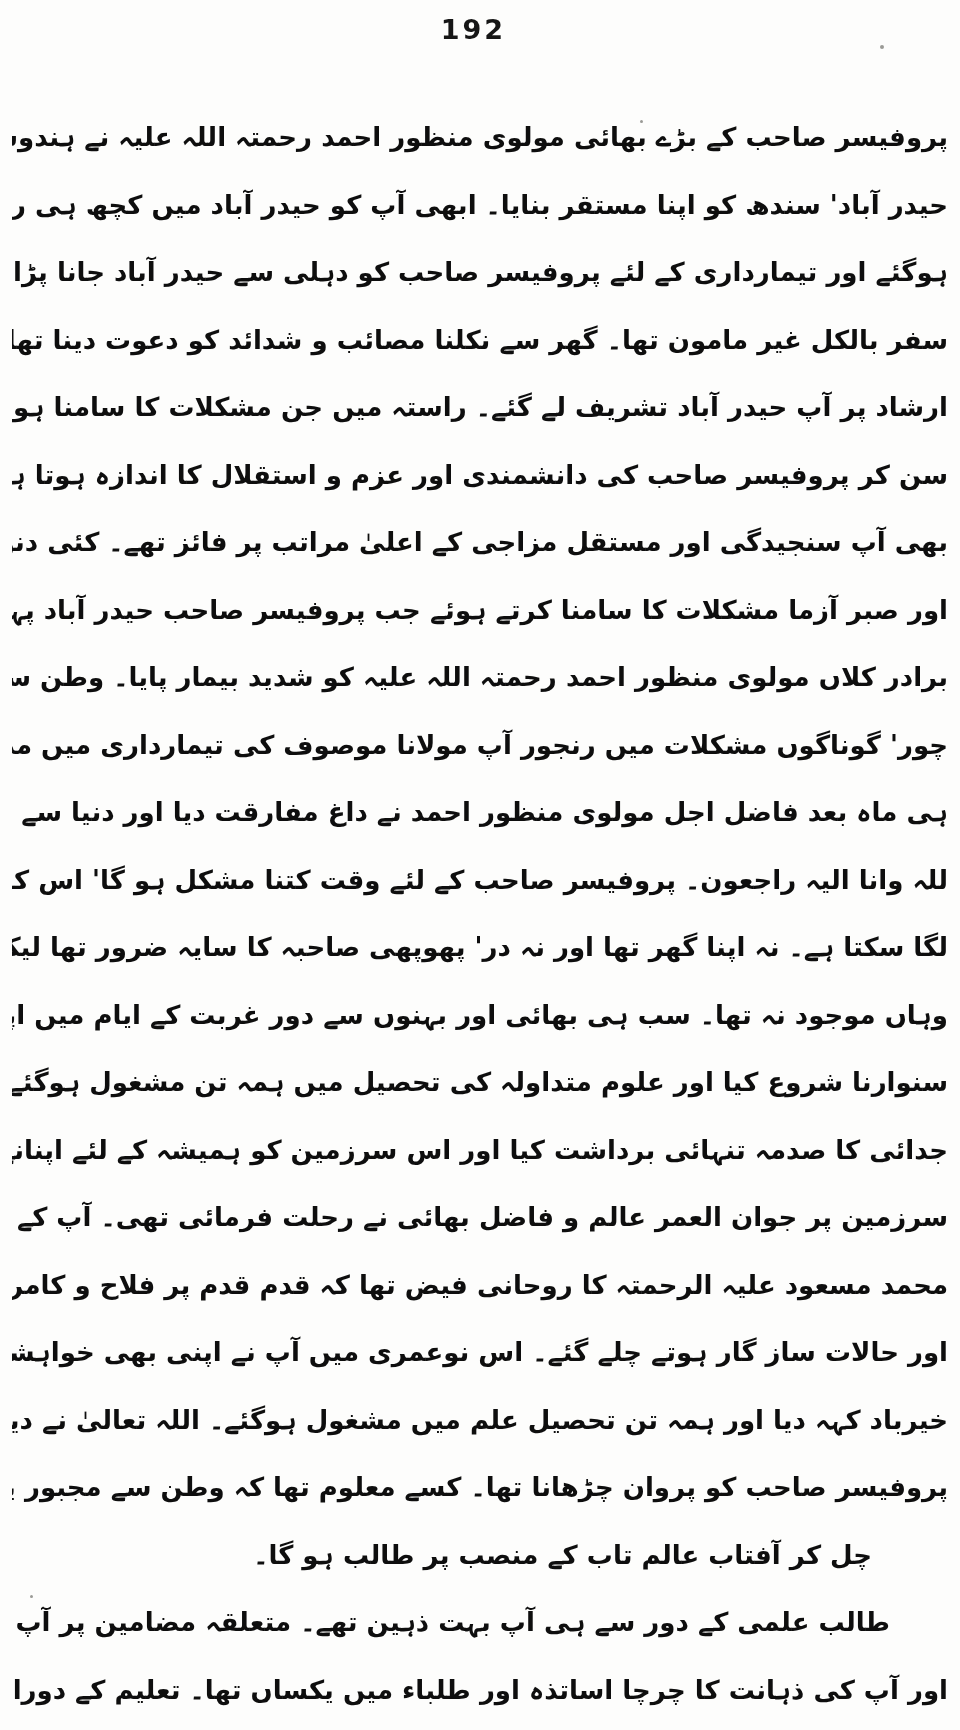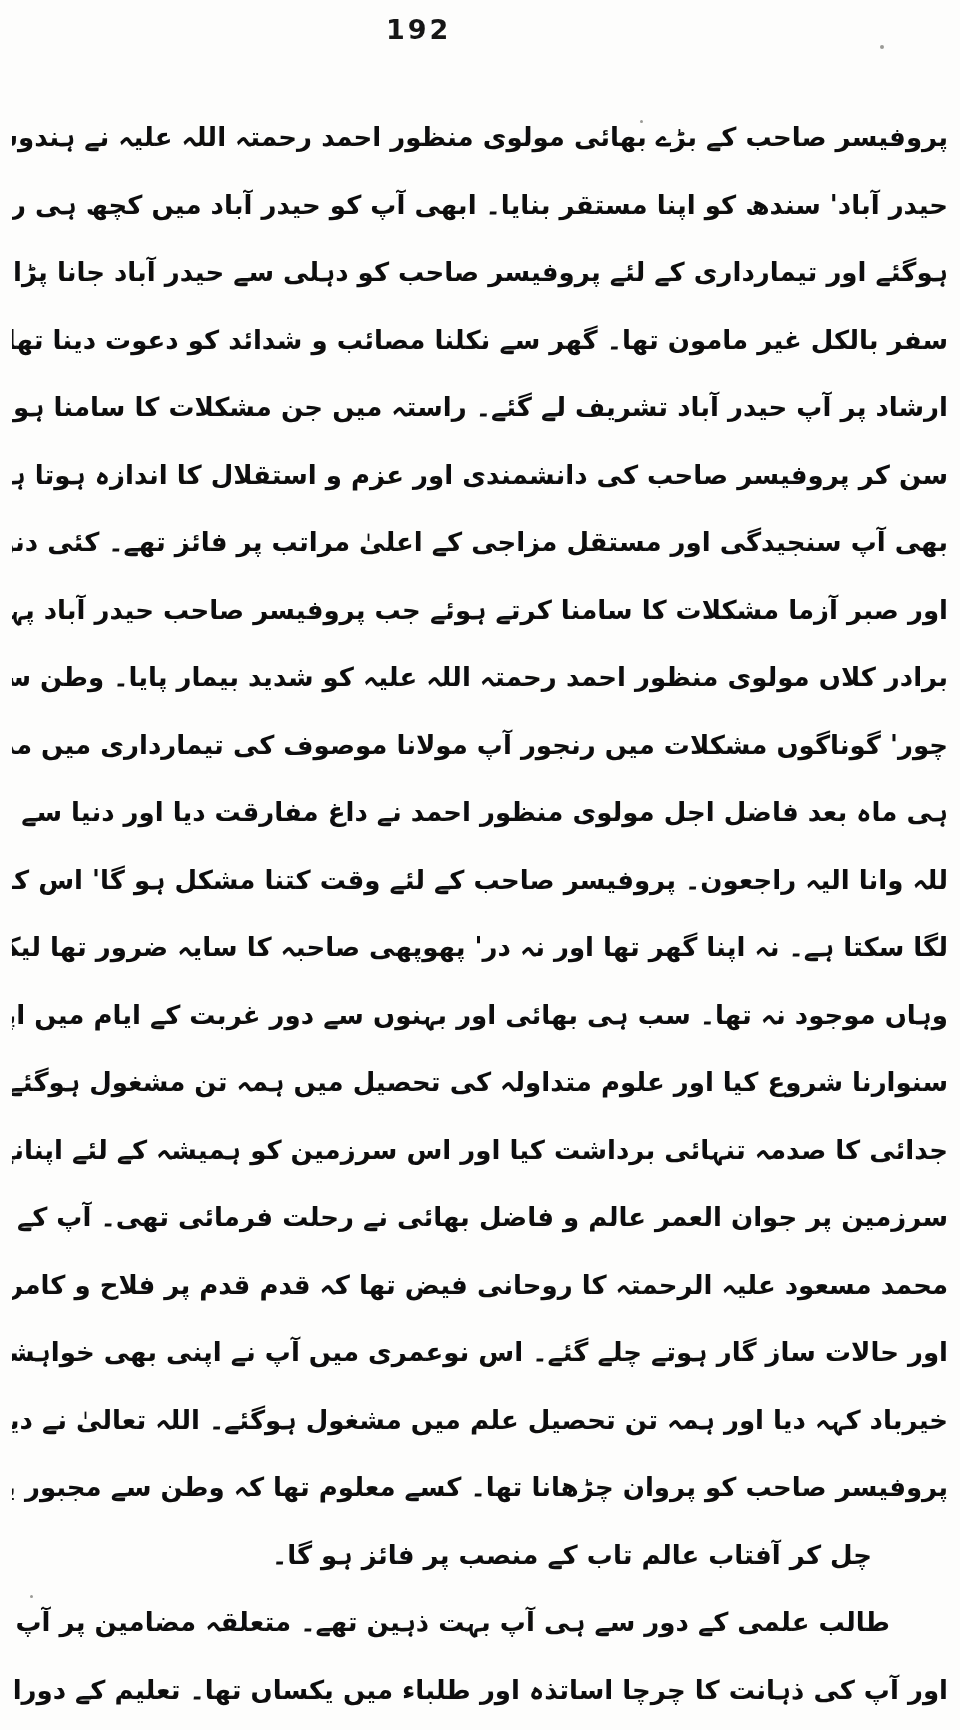--- a/index.html
+++ b/index.html
@@ -15,21 +15,21 @@
     background: #fdfdfc;
     overflow: hidden;
     font-family: "DejaVu Sans", sans-serif;
     color: #121212;
   }
   .page-number {
     position: absolute;
     top: 14px;
     left: 386px;
     width: 120px;
-    text-align: left;
+    text-align: right;
     font-family: "DejaVu Sans", sans-serif;
     font-size: 27px;
     font-weight: bold;
     letter-spacing: 3px;
     color: #161616;
     direction: ltr;
   }
   .body-text {
     position: absolute;
     top: 104px;
@@ -102,21 +102,21 @@
       <div class="line">للہ وانا الیہ راجعون۔ پروفیسر صاحب کے لئے وقت کتنا مشکل ہو گا' اس کا اندازہ ہر درد مند</div>
       <div class="line">لگا سکتا ہے۔ نہ اپنا گھر تھا اور نہ در' پھوپھی صاحبہ کا سایہ ضرور تھا لیکن والدین کا سایہ عاطفت</div>
       <div class="line">وہاں موجود نہ تھا۔ سب ہی بھائی اور بہنوں سے دور غربت کے ایام میں اپنی زندگی کو بنانا</div>
       <div class="line">سنوارنا شروع کیا اور علوم متداولہ کی تحصیل میں ہمہ تن مشغول ہوگئے۔ جواں سال بھائی کی</div>
       <div class="line">جدائی کا صدمہ تنہائی برداشت کیا اور اس سرزمین کو ہمیشہ کے لئے اپنانے کا فیصلہ کر لیا جس</div>
       <div class="line">سرزمین پر جوان العمر عالم و فاضل بھائی نے رحلت فرمائی تھی۔ آپ کے جد اعلیٰ فقیہ الہند شاہ</div>
       <div class="line">محمد مسعود علیہ الرحمتہ کا روحانی فیض تھا کہ قدم قدم پر فلاح و کامرانی نے آپ کا استقبال کیا</div>
       <div class="line">اور حالات ساز گار ہوتے چلے گئے۔ اس نوعمری میں آپ نے اپنی بھی خواہشات نفسانیہ کو</div>
       <div class="line">خیرباد کہہ دیا اور ہمہ تن تحصیل علم میں مشغول ہوگئے۔ اللہ تعالیٰ نے دین کی خدمت کے لئے</div>
       <div class="line">پروفیسر صاحب کو پروان چڑھانا تھا۔ کسے معلوم تھا کہ وطن سے مجبور یہ نوعمر طالب علم آگے</div>
-      <div class="line line-end">چل کر آفتاب عالم تاب کے منصب پر فائز ہو گا۔</div>
+      <div class="line line-end">چل کر آفتاب عالم تاب کے منصب پر طالب ہو گا۔</div>
     </div>
 
     <div class="para">
       <div class="line line-indent">طالب علمی کے دور سے ہی آپ بہت ذہین تھے۔ متعلقہ مضامین پر آپ کو عبور تھا</div>
       <div class="line">اور آپ کی ذہانت کا چرچا اساتذہ اور طلباء میں یکساں تھا۔ تعلیم کے دوران ہی بے شمار طلبہ</div>
     </div>
 
   </div>
 </div>
 

